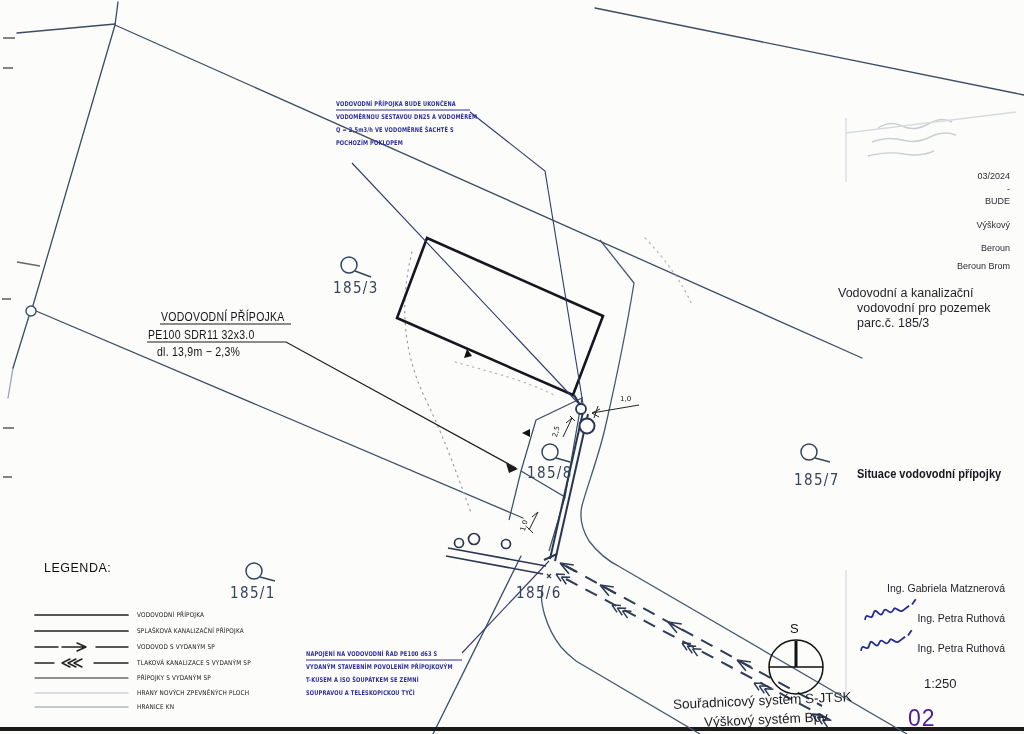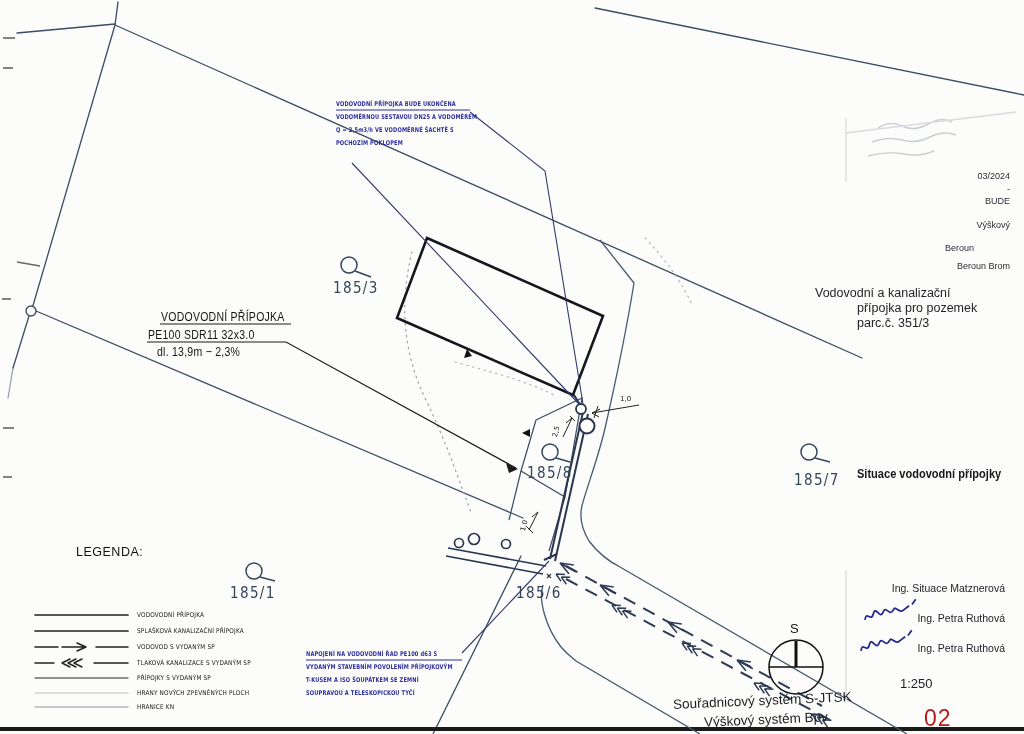--- a/index.html
+++ b/index.html
@@ -15,22 +15,22 @@
           transform:scaleX(.9);transform-origin:0 0;}
   .dim{font:400 7px "DejaVu Sans",sans-serif;color:#15151c;}
   .leg{font:400 6.5px "DejaVu Sans",sans-serif;letter-spacing:.2px;color:#16161a;
        transform:scaleX(.88);transform-origin:0 0;}
   .legtitle{font:400 12.5px "Liberation Sans",sans-serif;color:#111;letter-spacing:.5px;}
   .tbsmall{font:400 9px "Liberation Sans",sans-serif;color:#2c2c34;width:100px;text-align:right;}
   .proj{font:400 12.5px "Liberation Sans",sans-serif;color:#1f1f26;}
   .dtitle{font:700 12px "Liberation Sans",sans-serif;color:#17171d;
           transform:scaleX(.92);transform-origin:0 0;}
   .eng{font:400 10.5px "Liberation Sans",sans-serif;color:#23232b;width:160px;text-align:right;}
-  .scale{font:400 13px "Liberation Sans",sans-serif;color:#1d1d24;}
-  .sheet{font:400 23px "Liberation Sans",sans-serif;color:#b91c1c;letter-spacing:1px;margin-left:16px;}
+  .scale{font:400 13px "Liberation Sans",sans-serif;color:#1d1d24;margin-left:24px;}
+  .sheet{font:400 23px "Liberation Sans",sans-serif;color:#4c1d95;letter-spacing:1px;}
   .coord{font:400 13.5px "Liberation Sans",sans-serif;color:#1d1d24;transform:rotate(-2.5deg);}
   .north{font:400 13px "Liberation Sans",sans-serif;color:#111;}
   .rotdim{transform:rotate(-75deg);transform-origin:0 0;}
   .smudge{filter:blur(.7px);opacity:.6;}
 </style>
 </head>
 <body>
 
 <div class="wrap">
 
@@ -226,43 +226,43 @@
 <div class="t parcel" style="left:333px;top:279px;">185/3</div>
 <div class="t parcel" style="left:527px;top:464px;">185/8</div>
 <div class="t parcel" style="left:794px;top:471px;">185/7</div>
 <div class="t parcel" style="left:230px;top:584px;">185/1</div>
 <div class="t parcel" style="left:516px;top:584px;">185/6</div>
 
 <div class="t dim" style="left:620px;top:395px;">1,0</div>
 <div class="t dim rotdim" style="left:551px;top:436px;">2,5</div>
 <div class="t dim rotdim" style="left:519px;top:530px;">1,0</div>
 
-<div class="t legtitle" style="left:44px;top:545px;margin-left:32px;">LEGENDA:</div>
+<div class="t legtitle" style="left:44px;top:561px;">LEGENDA:</div>
 <div class="t leg" style="left:137px;top:611px;">VODOVODNÍ PŘÍPOJKA</div>
 <div class="t leg" style="left:137px;top:627px;">SPLAŠKOVÁ KANALIZAČNÍ PŘÍPOJKA</div>
 <div class="t leg" style="left:137px;top:643px;">VODOVOD S VYDANÝM SP</div>
 <div class="t leg" style="left:137px;top:659px;">TLAKOVÁ KANALIZACE S VYDANÝM SP</div>
 <div class="t leg" style="left:137px;top:674px;">PŘÍPOJKY S VYDANÝM SP</div>
 <div class="t leg" style="left:137px;top:689px;">HRANY NOVÝCH ZPEVNĚNÝCH PLOCH</div>
 <div class="t leg" style="left:137px;top:703px;">HRANICE KN</div>
 
 <div class="t tbsmall" style="left:910px;top:171px;">03/2024</div>
 <div class="t tbsmall" style="left:910px;top:184px;">-</div>
 <div class="t tbsmall" style="left:910px;top:196px;">BUDE</div>
 <div class="t tbsmall" style="left:910px;top:220px;">Výškový</div>
-<div class="t tbsmall" style="left:874px;top:243px;">Beroun</div>
+<div class="t tbsmall" style="left:910px;top:243px;">Beroun</div>
 <div class="t tbsmall" style="left:910px;top:261px;">Beroun Brom</div>
 
-<div class="t proj" style="left:815px;top:286px;">Vodovodní a kanalizační</div>
-<div class="t proj" style="left:857px;top:301px;">přípojka pro pozemek</div>
-<div class="t proj" style="left:857px;top:316px;">parc.č. 351/3</div>
+<div class="t proj" style="left:838px;top:286px;">Vodovodní a kanalizační</div>
+<div class="t proj" style="left:857px;top:301px;">vodovodní pro pozemek</div>
+<div class="t proj" style="left:857px;top:316px;">parc.č. 185/3</div>
 
 <div class="t dtitle" style="left:857px;top:467px;">Situace vodovodní přípojky</div>
 
-<div class="t eng" style="left:845px;top:582px;">Ing. Situace Matznerová</div>
+<div class="t eng" style="left:845px;top:582px;">Ing. Gabriela Matznerová</div>
 <div class="t eng" style="left:845px;top:612px;">Ing. Petra Ruthová</div>
 <div class="t eng" style="left:845px;top:642px;">Ing. Petra Ruthová</div>
 
 <div class="t scale" style="left:900px;top:676px;">1:250</div>
 <div class="t sheet" style="left:908px;top:705px;">02</div>
 
 <div class="t coord" style="left:673px;top:693px;">Souřadnicový systém S-JTSK</div>
 <div class="t coord" style="left:704px;top:712px;">Výškový systém Bpv</div>
 
 <div class="t north" style="left:790px;top:621px;">S</div>

